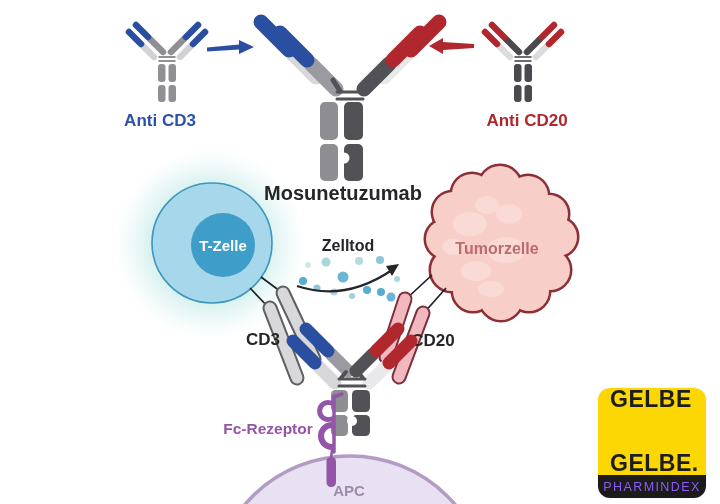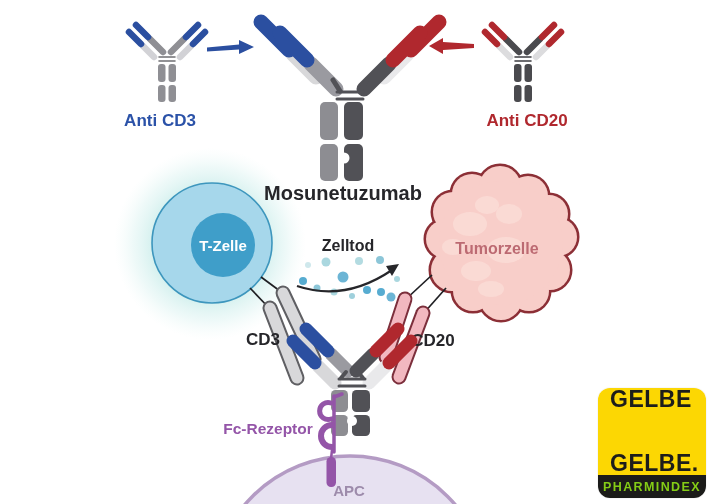--- a/index.html
+++ b/index.html
@@ -16,22 +16,22 @@
   }
   .logo-yellow{
     flex:1;background:#fcd703;display:flex;flex-direction:column;justify-content:center;
     padding-left:12px;
     gap:41px;
   }
   .logo-line{
     font-weight:800;font-size:23px;line-height:23px;color:#1d1d1b;letter-spacing:0.5px;
   }
   .logo-black{
-    height:24px;background:#1b1b19;color:#84cc16;display:flex;align-items:center;justify-content:center;
-    font-size:12.5px;font-weight:700;letter-spacing:1.4px;
+    height:24px;background:#1b1b19;color:#8b5cf6;display:flex;align-items:center;justify-content:center;
+    font-size:12.5px;font-weight:400;letter-spacing:1.4px;
   }
 </style>
 </head>
 <body>
 
 <div class="stage">
 <svg width="720" height="504" viewBox="0 0 720 504">
   <defs>
     <radialGradient id="glow" cx="50%" cy="50%" r="50%">
       <stop offset="0%" stop-color="#aededd" stop-opacity="0.95"></stop>

